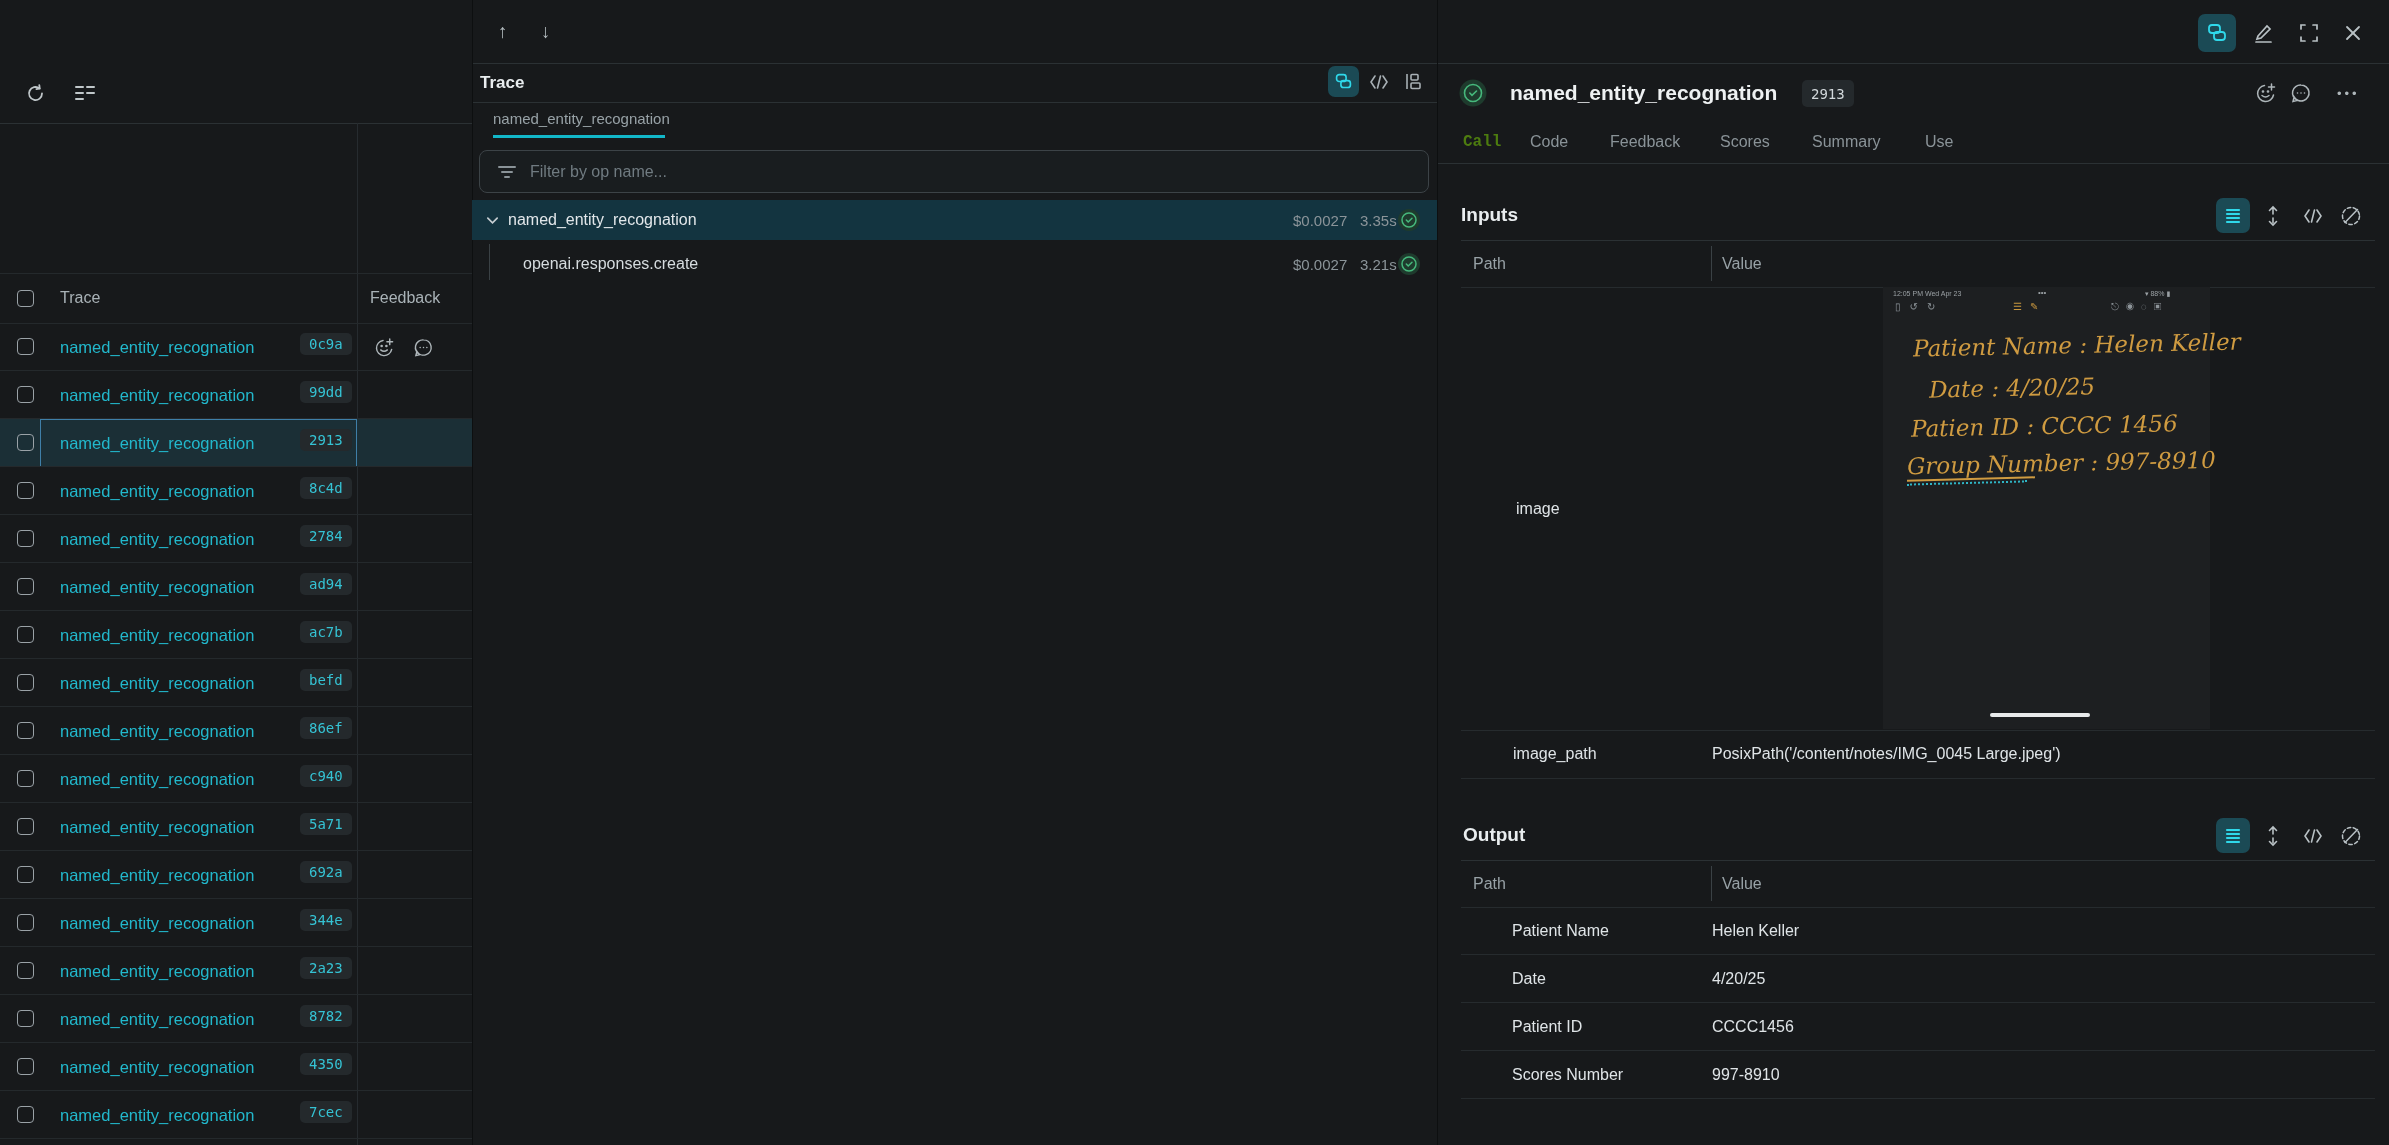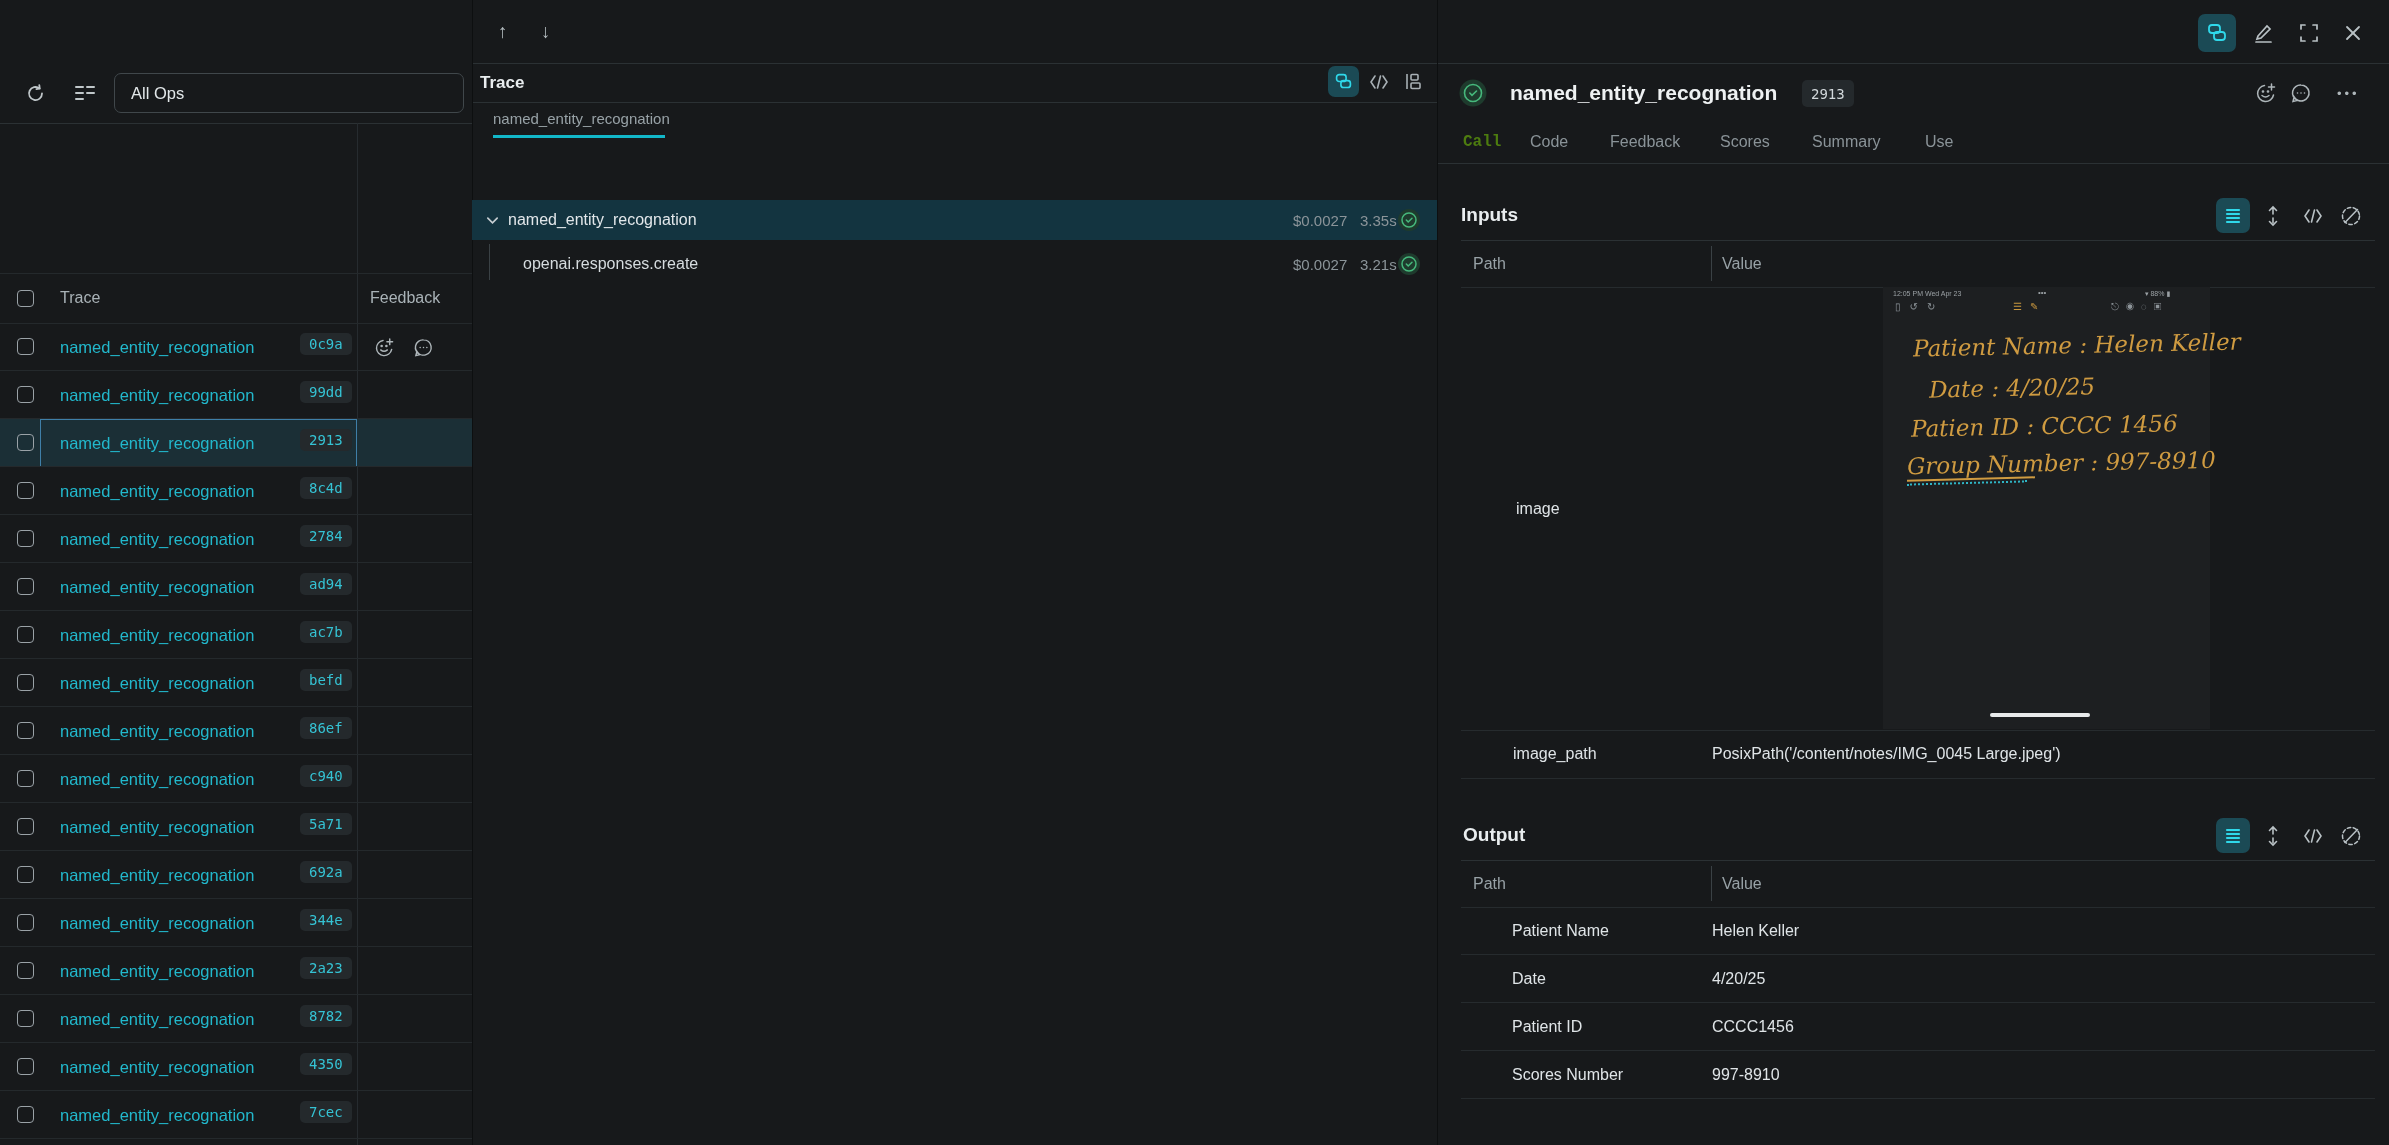--- a/index.html
+++ b/index.html
@@ -124,21 +124,20 @@
     <svg width="22" height="20" viewBox="0 0 22 20">
       <g stroke="currentColor" stroke-width="2" stroke-linecap="round">
         <line x1="2" y1="4" x2="9" y2="4"></line>
           <line x1="2" y1="10" x2="9" y2="10"></line>
           <line x1="2" y1="16" x2="9" y2="16"></line>
         <line x1="13" y1="4" x2="20" y2="4"></line>
           <line x1="13" y1="10" x2="20" y2="10"></line>
       </g>
     </svg>
   </div>
-  <div class="abs cy" style="left:114px; top:73px; width:350px; height:40px; border:1px solid #40474b; border-radius:7px; padding-left:16px; color:#e2e7e9; font-size:16.5px;">All Ops</div>
   <div class="hline" style="left:0; width:472px; top:123px;"></div>
 
   <div class="abs" style="left:357px; top:123px; bottom:0; width:1px; background:#262b2f;"></div>
 
   <div class="rowline" style="left:0; width:472px; top:273px;"></div>
   <div class="abs checkbox" style="left:17px; top:290px;"></div>
   <div class="abs cy" style="left:60px; top:273px; height:50px; color:#a9b2b7;">Trace</div>
   <div class="abs cy" style="left:370px; top:273px; height:50px; color:#a9b2b7;">Feedback</div>
   <div class="rowline" style="left:0; width:472px; top:323px;"></div>
 
@@ -296,20 +295,30 @@
           <rect x="7" y="2.5" width="7" height="5.5" rx="1"></rect>
           <rect x="7" y="11" width="9" height="5.5" rx="1"></rect>
       </g>
     </svg>
   </div>
   <div class="hline" style="left:473px; width:964px; top:102px;"></div>
 
   <div class="abs cy" style="left:493px; top:102px; height:33px; font-size:15px; color:#98a2a7;">named_entity_recognation</div>
   <div class="abs" style="left:493px; top:135px; width:172px; height:3px; background:#12b7c9;"></div>
 
+  <div class="abs cy" style="left:479px; top:150px; width:950px; height:43px; border:1px solid #3c4347; border-radius:8px; background:#191d1f; padding-left:18px; gap:14px;">
+    <svg width="18" height="14" viewBox="0 0 18 14">
+      <g stroke="#8a9398" stroke-width="2" stroke-linecap="round">
+        <line x1="1" y1="2" x2="17" y2="2"></line>
+          <line x1="4" y1="7" x2="14" y2="7"></line>
+          <line x1="7" y1="12" x2="11" y2="12"></line>
+      </g>
+    </svg>
+    <span style="color:#707b81; font-size:16px;">Filter by op name...</span>
+  </div>
 
   <div class="abs" style="left:472px; top:200px; width:965px; height:40px; background:#133440;">
     <svg class="abs" style="left:13px; top:13px;" width="15" height="15" viewBox="0 0 16 16">
       <path d="M3 5.5 L8 10.5 L13 5.5" fill="none" stroke="#c6cdd1" stroke-width="1.8" stroke-linecap="round"></path>
     </svg>
     <div class="abs cy" style="left:36px; top:0; height:40px; color:#e2e7ea; font-size:16px;">named_entity_recognation</div>
     <div class="abs cy" style="left:821px; top:0; height:40px; color:#8b9499; font-size:15px;">$0.0027</div>
     <div class="abs cy" style="left:888px; top:0; height:40px; color:#8b9499; font-size:15px;">3.35s</div>
     <svg class="abs" style="left:925px; top:8px;" width="24" height="24" viewBox="0 0 24 24">
       <circle cx="12" cy="12" r="11" fill="#1e3b2d"></circle>

